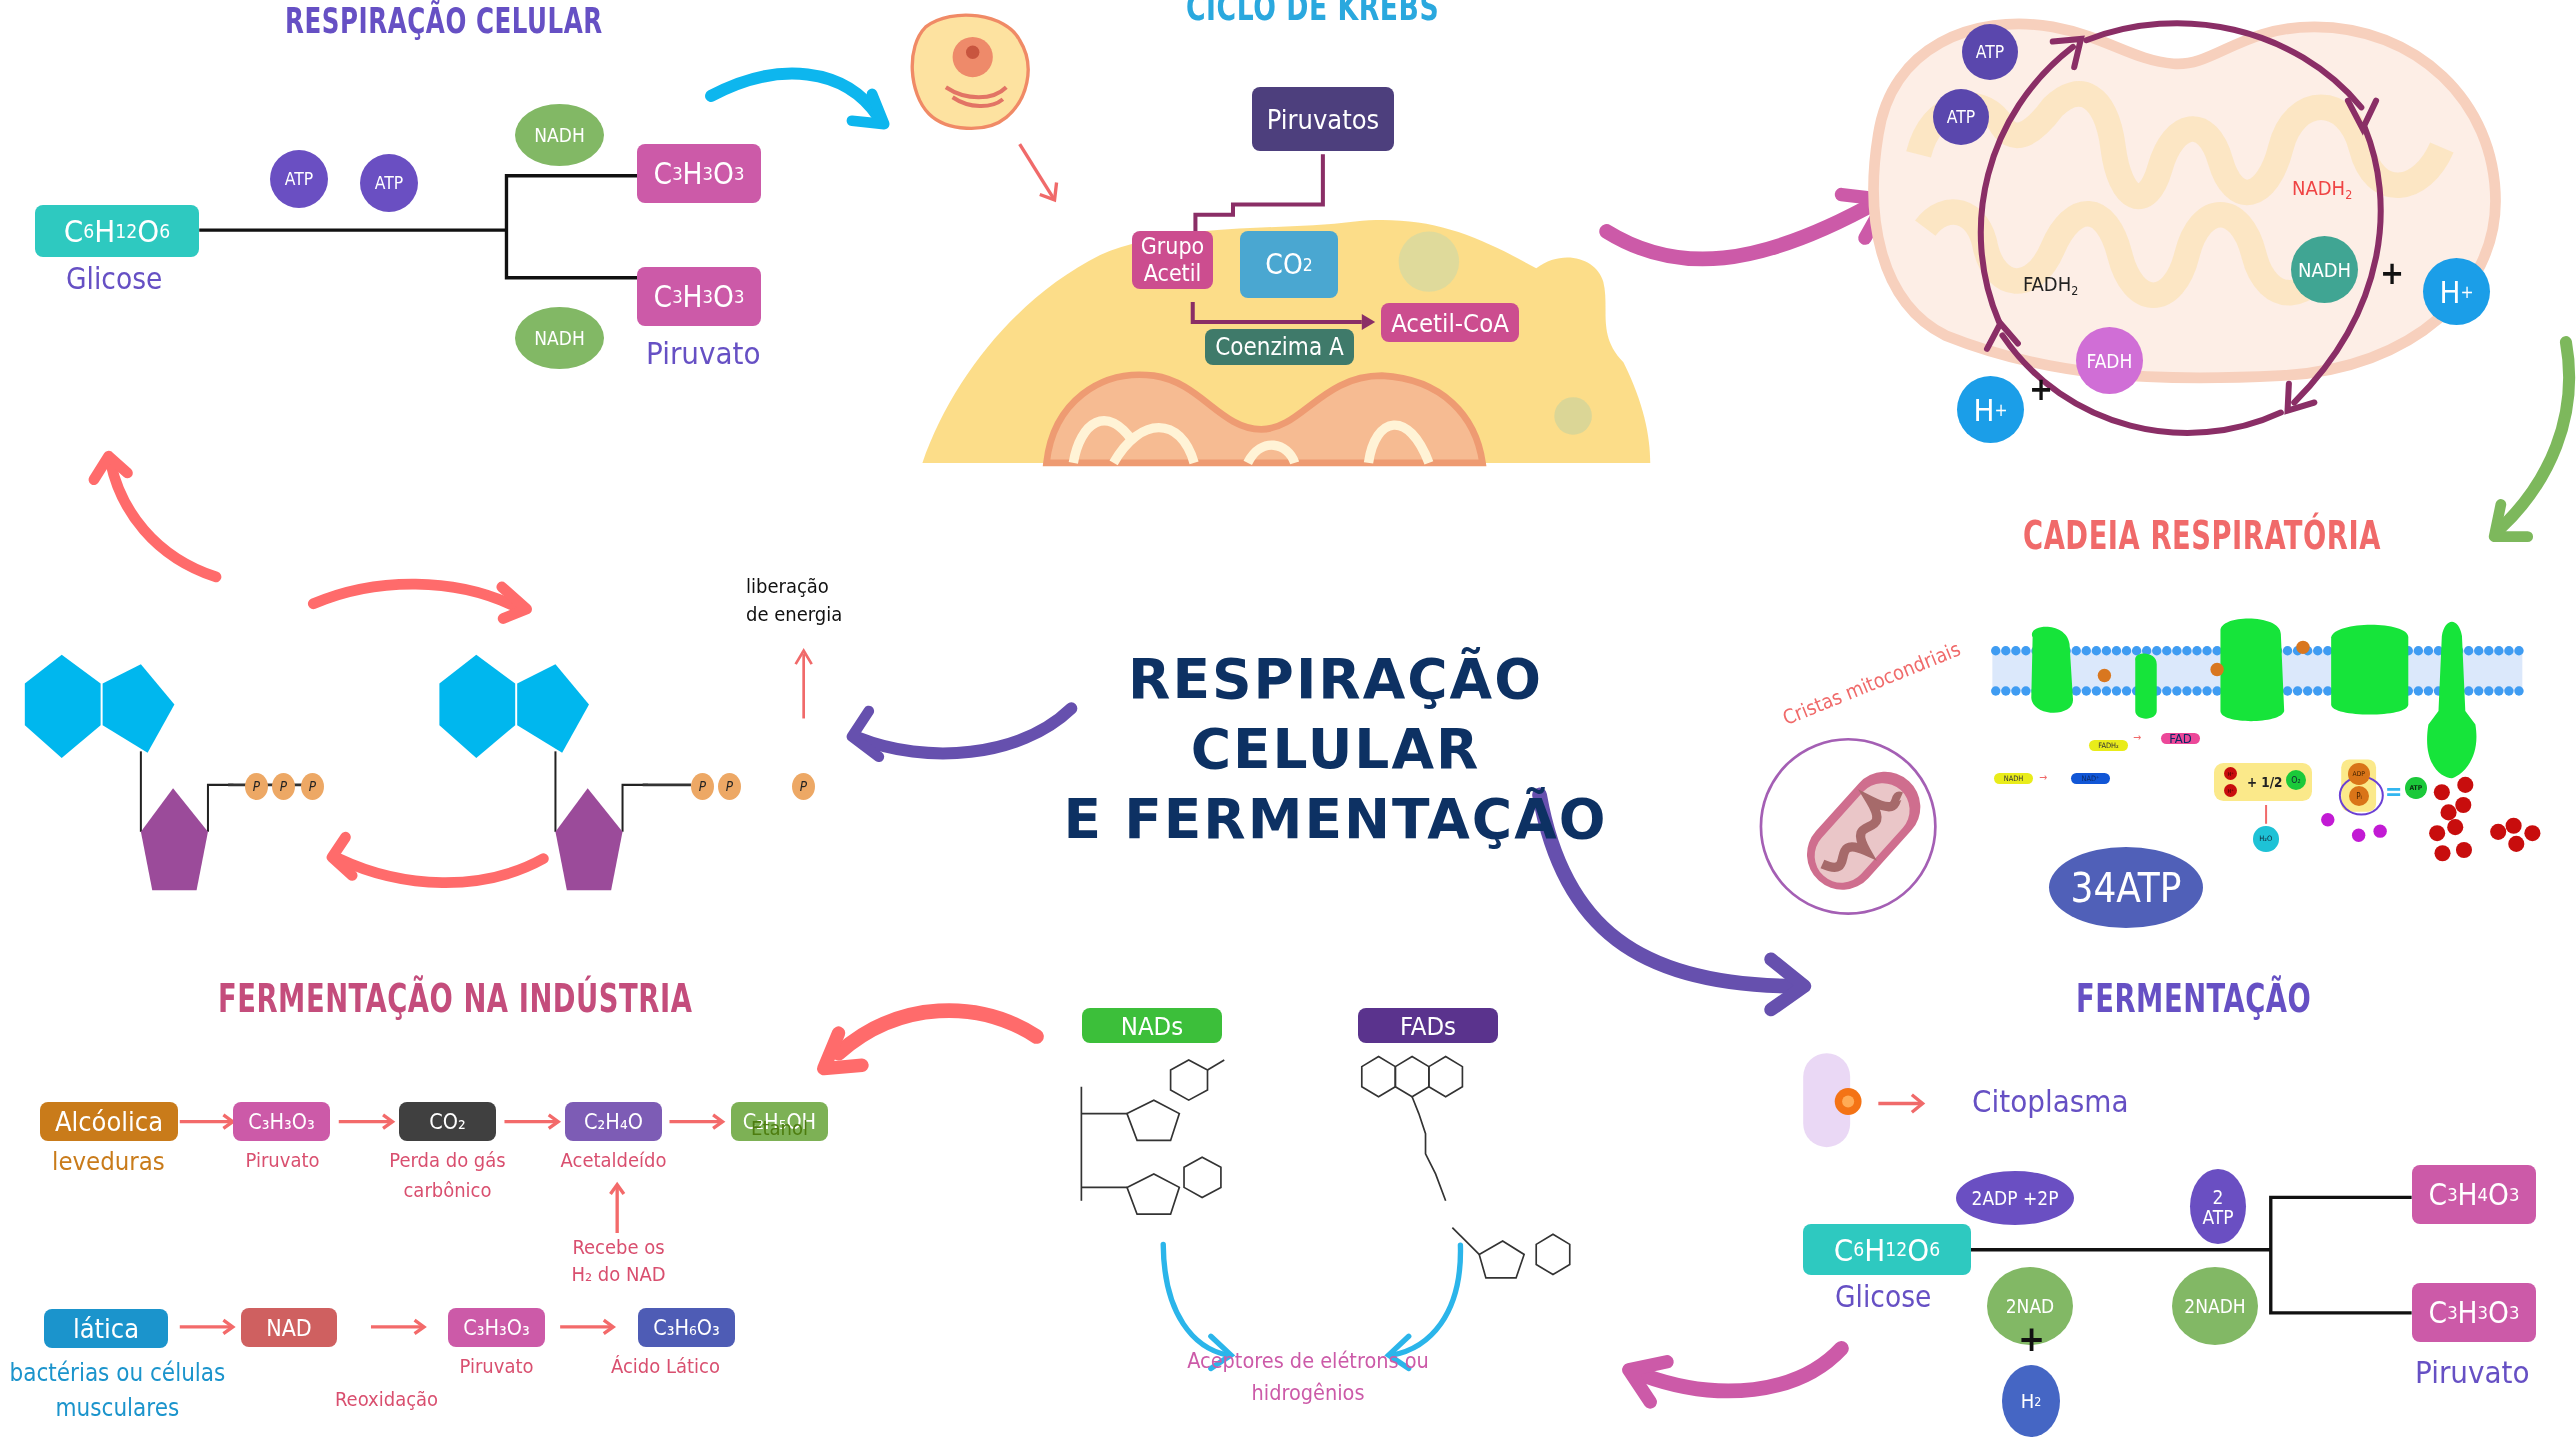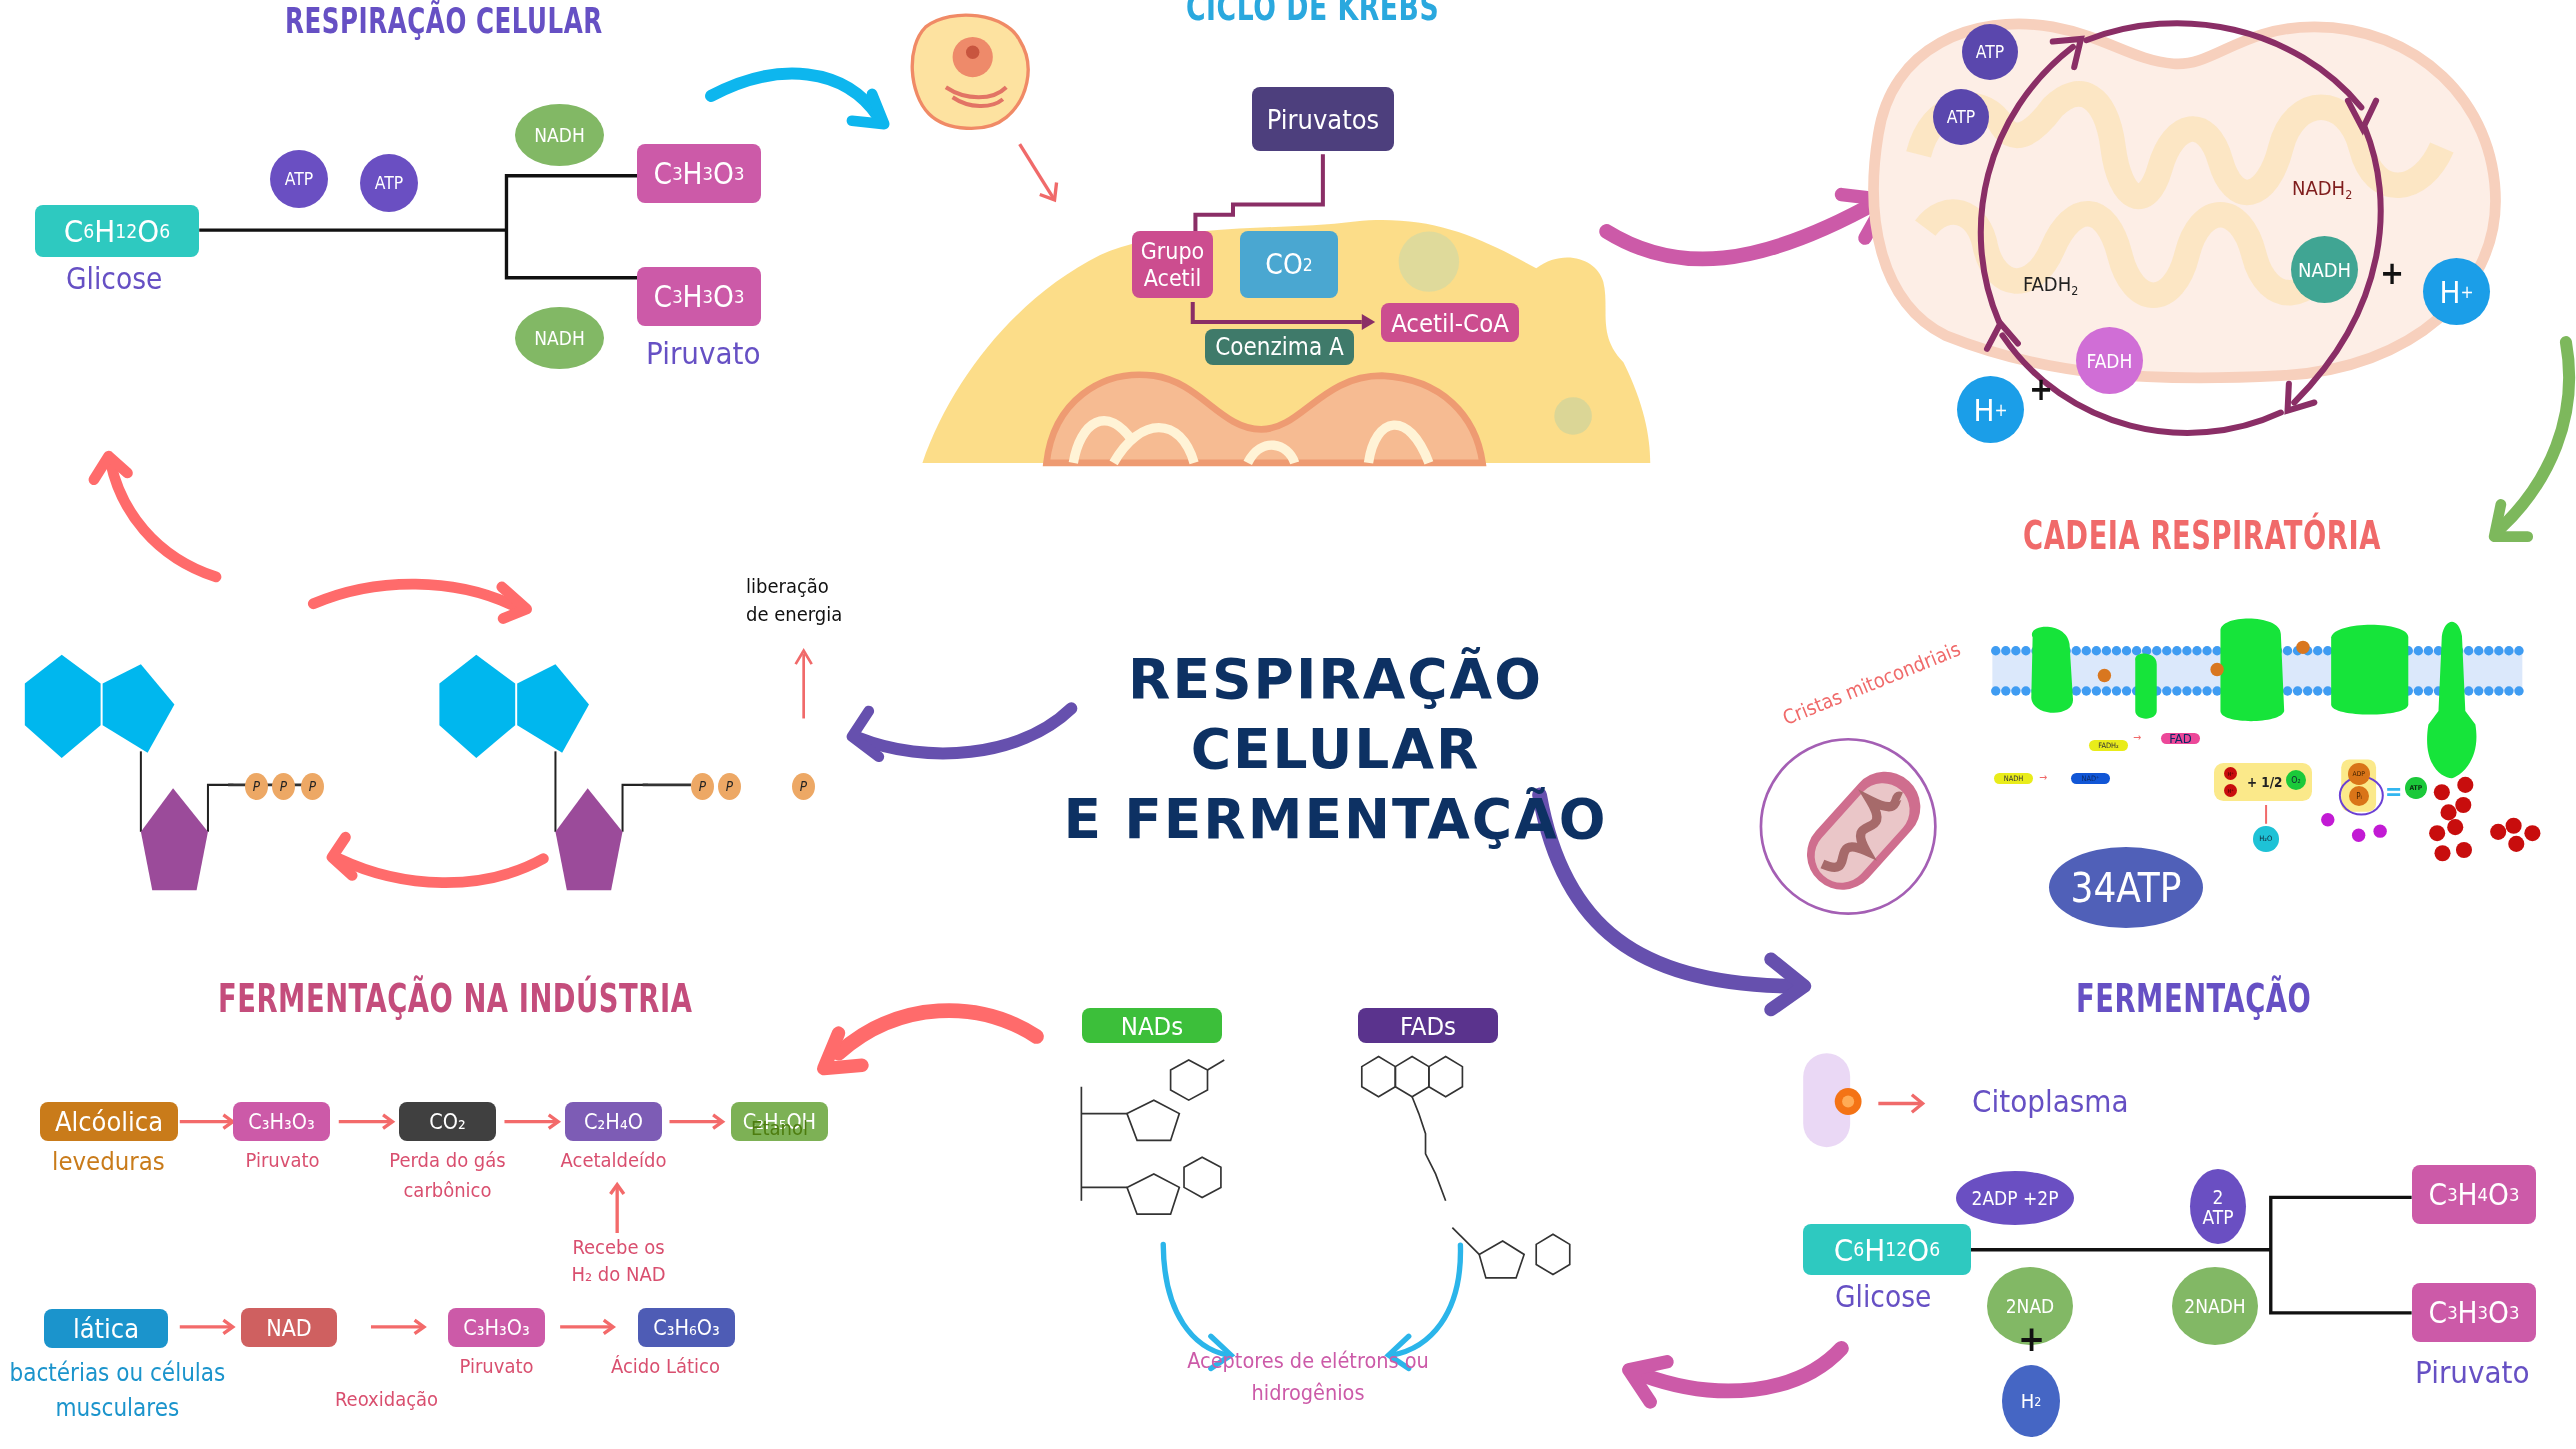--- a/index.html
+++ b/index.html
@@ -354,31 +354,31 @@
     <sub>3</sub>
     <span>H</span>
     <sub>3</sub>
     <span>O</span>
     <sub>3</sub>
 </div>
 <div class="lbl" style="left:646px;top:335px;font-size:31px;color:#6650c4;">Piruvato</div>
 
 <div class="title" style="left:1186px;top:-14.8px;font-size:38px;color:#2aa8de;">CICLO DE KREBS</div>
 <div class="box" style="left:1252px;top:87px;width:142px;height:64px;background:#4d3f7d;font-size:27px;">Piruvatos</div>
-<div class="box" style="left:1132px;top:231px;width:81px;height:67px;background:#cc4d8f;font-size:23px;line-height:27px;">Grupo Acetil</div>
+<div class="box" style="left:1132px;top:231px;width:81px;height:58px;background:#cc4d8f;font-size:23px;line-height:27px;">Grupo Acetil</div>
 <div class="box formula" style="left:1240px;top:231px;width:98px;height:67px;background:#4aa7d1;font-size:28px;">
   <span>CO</span>
     <sub>2</sub>
 </div>
 <div class="box" style="left:1381px;top:303px;width:138px;height:39px;background:#cc4d8f;font-size:25.5px;">Acetil-CoA</div>
 <div class="box" style="left:1205px;top:329px;width:149px;height:36px;background:#3f7a6a;font-size:24px;">Coenzima A</div>
 
 <div class="circ" style="left:1962px;top:24px;width:56px;height:56px;background:#5a47ad;font-size:17.4px;">ATP</div>
 <div class="circ" style="left:1933px;top:89px;width:56px;height:56px;background:#5a47ad;font-size:17.4px;">ATP</div>
-<div class="lbl formula" style="left:2292px;top:176px;font-size:20px;color:#7f1d1d;">
+<div class="lbl formula" style="left:2292px;top:176px;font-size:20px;color:#ef4444;">
   <span>NADH</span><sub>2</sub>
 </div>
 <div class="lbl formula" style="left:2023px;top:272px;font-size:20px;color:#222;">
   <span>FADH</span><sub>2</sub>
 </div>
 <div class="circ" style="left:2291px;top:236px;width:67px;height:67px;background:#40a593;font-size:20px;">NADH</div>
 <div class="lbl" style="left:2380px;top:254px;font-size:32px;font-weight:700;color:#111;">+</div>
 <div class="circ" style="left:2423px;top:258px;width:67px;height:67px;background:#1b9ee8;font-size:31px;">
   <span>H</span>
     <sup style="font-size:17.4px;">+</sup>

